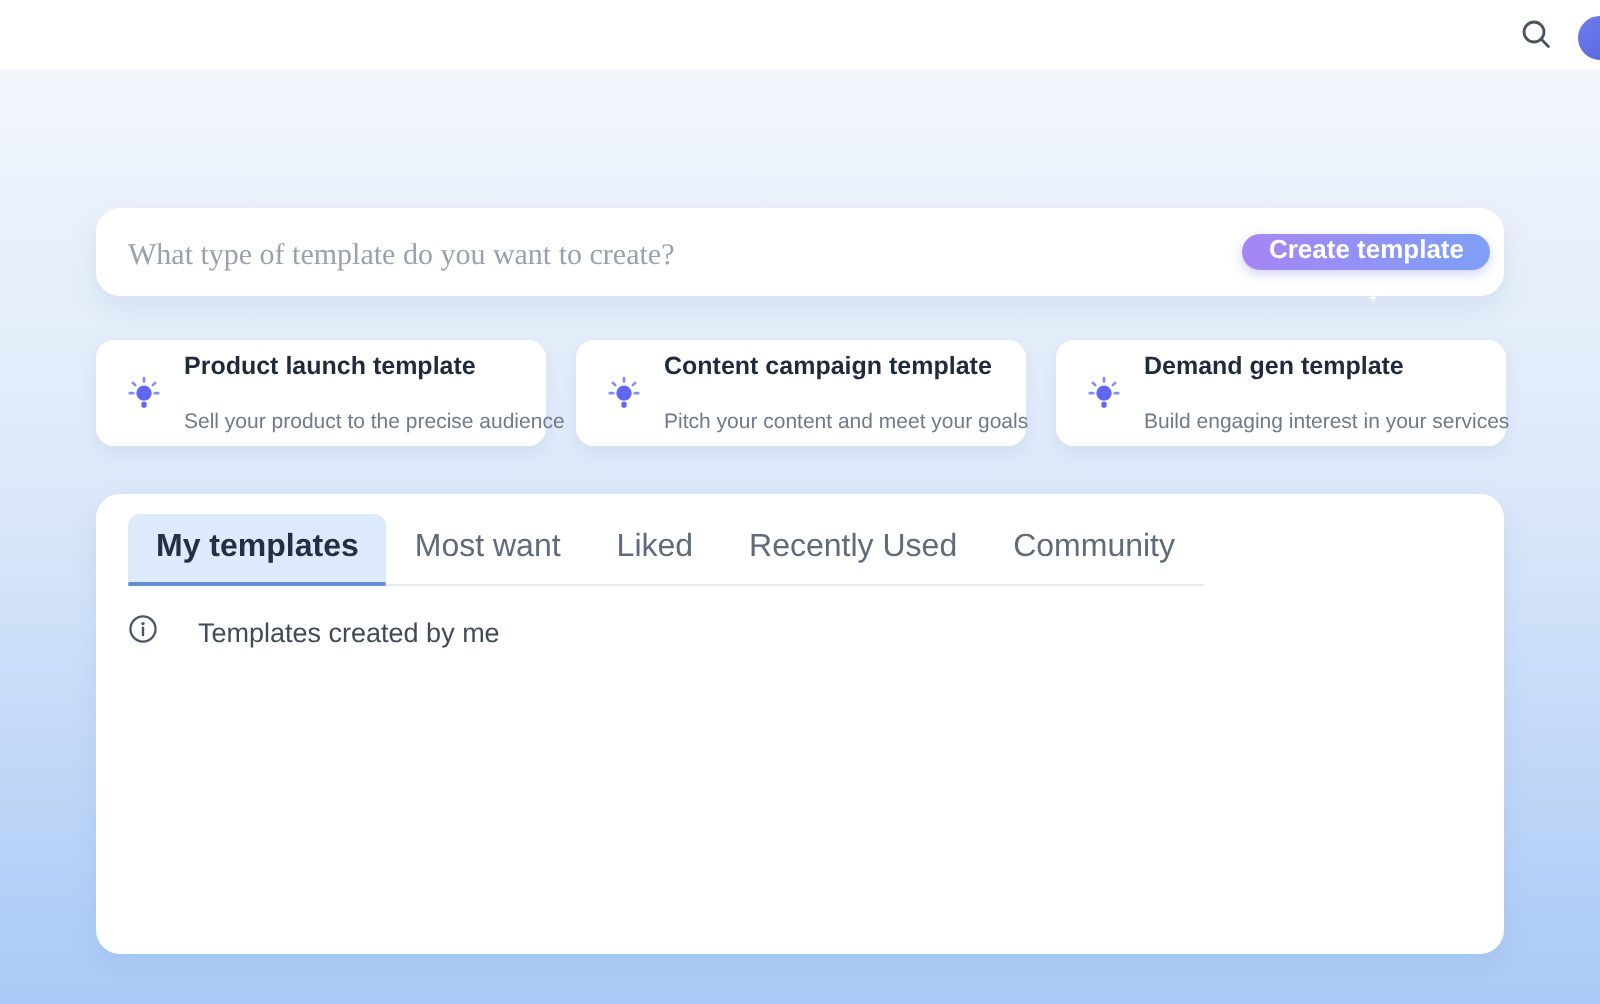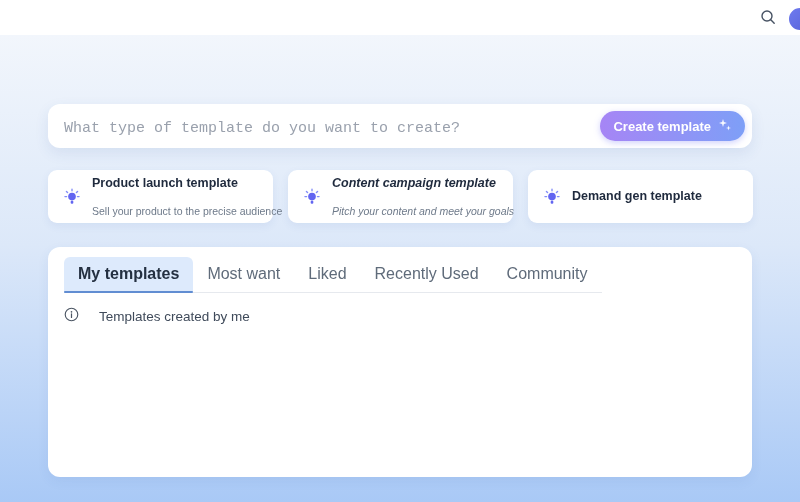--- a/index.html
+++ b/index.html
@@ -36,45 +36,46 @@
   
   .prompt-bar{
     position:absolute;left:48px;top:104px;width:704px;height:44px;
     background:#ffffff;border-radius:12px;
     box-shadow:0 5px 14px rgba(50,90,160,0.10);
     display:flex;align-items:center;
   }
   .prompt-input{
     flex:1;height:100%;border:none;outline:none;background:transparent;
     padding:4px 12px 0 16px;font-size:15px;color:#3a4453;
-    font-family:Liberation Mono, monospace;
+    font-family:Liberation Serif, serif;
   }
   .prompt-input::placeholder{color:#9aa1ad;}
   .create-btn{
-    margin-right:7px;height:30px;padding:0 13px;border:none;cursor:pointer;
+    margin-right:7px;height:18px;padding:0 13px;border:none;cursor:pointer;
     border-radius:15px;display:flex;align-items:center;gap:7px;
     background:linear-gradient(90deg,#a685f5 0%,#7e9ff7 100%);
     color:#ffffff;font-size:13px;font-weight:bold;
     font-family:"Liberation Sans","DejaVu Sans",sans-serif;
     box-shadow:0 2px 6px rgba(124,127,245,0.35);
     white-space:nowrap;
+    flex-direction:column;
   }
 
   
   .card{
     position:absolute;top:170px;width:225px;height:53px;
     background:#ffffff;border-radius:9px;
     box-shadow:0 3px 9px rgba(50,90,160,0.08);
     display:flex;align-items:center;cursor:pointer;
   }
   .card .bulb{width:20px;height:20px;margin:0 10px 0 14px;flex:0 0 auto;}
   .card-text{display:flex;flex-direction:column;gap:14px;min-width:0;}
   .card-title{font-size:12.5px;font-weight:bold;color:#1f2a3d;line-height:1.2;}
   .card-sub{font-size:10.5px;color:#6e7a8a;line-height:1.2;white-space:nowrap;}
-  .card-1{left:48px;} .card-2{left:288px;font-style:italic;} .card-3{left:528px;}
+  .card-1{left:48px;} .card-2{left:288px;} .card-3{left:528px;}
 
   
   .panel{
     position:absolute;left:48px;top:247px;width:704px;height:230px;
     background:#ffffff;border-radius:12px;
     box-shadow:0 4px 12px rgba(50,90,160,0.08);
     box-sizing:border-box;padding:10px 16px;
   }
   .tabs{
     display:inline-flex;align-items:stretch;
@@ -180,20 +181,21 @@
           <line x1="18.7" y1="5.3" x2="17.3" y2="6.7"></line>
           <line x1="3.5" y1="11.5" x2="5.5" y2="11.5"></line>
           <line x1="20.5" y1="11.5" x2="18.5" y2="11.5"></line>
         </g>
         <circle cx="12" cy="11.5" r="4.6" fill="#6366f1"></circle>
         <rect x="10.4" y="16.6" width="3.2" height="3.6" rx="1.2" fill="#6366f1"></rect>
       </svg>
     </span>
     <div class="card-text">
       <span class="card-title">Demand gen template</span>
+      <span class="card-sub">Build engaging interest in your services</span>
     </div>
   </div>
 
   <div class="panel">
     <div class="tabs">
       <button class="tab active">My templates</button>
       <button class="tab">Most want</button>
       <button class="tab">Liked</button>
       <button class="tab">Recently Used</button>
       <button class="tab">Community</button>

